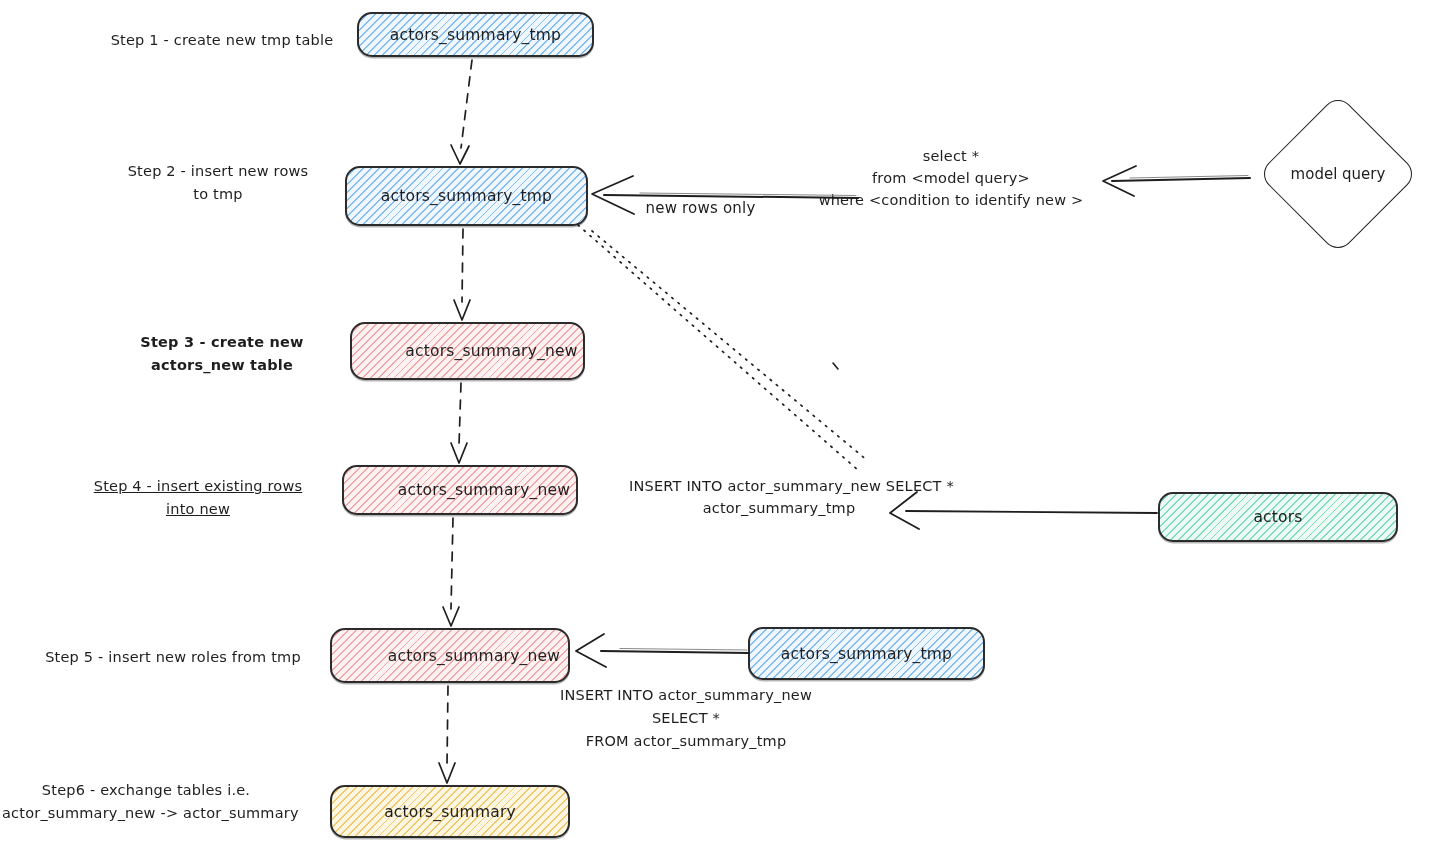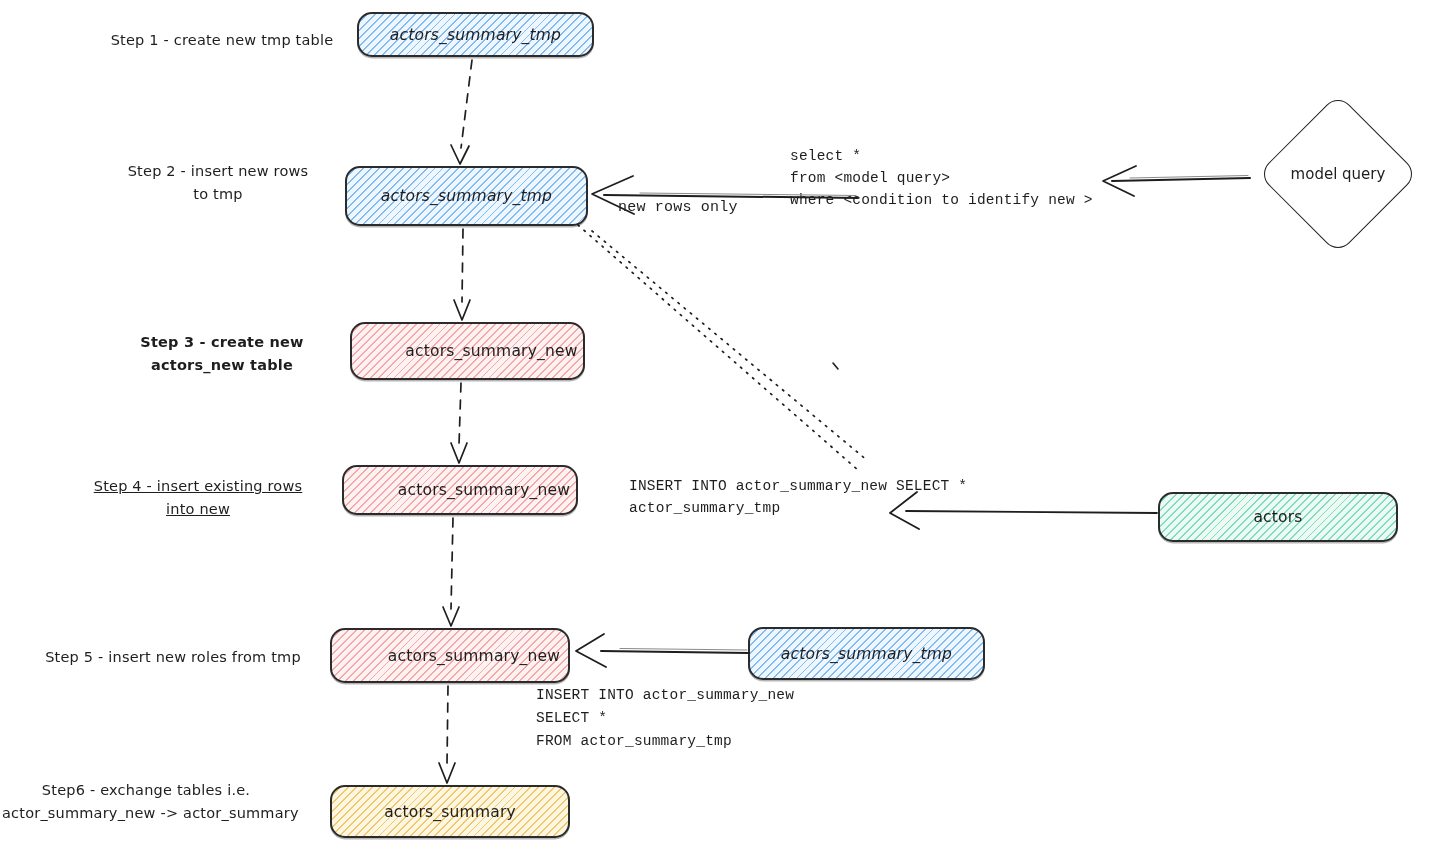--- a/index.html
+++ b/index.html
@@ -10,41 +10,39 @@
   .node{
     position:absolute;border:2px solid #2b2b2b;border-radius:15px;
     display:flex;align-items:center;justify-content:center;
     font-size:15.5px;letter-spacing:.2px;
     box-shadow:0 1.5px 0 rgba(43,43,43,.35);
     box-sizing:border-box;
   }
   .node span{white-space:nowrap;}
   .fill-blue{
     background:#eef6ff repeating-linear-gradient(135deg,rgba(96,168,235,.75) 0px,rgba(96,168,235,.75) 1.3px,rgba(255,255,255,0) 1.3px,rgba(255,255,255,0) 5.6px);
-    font-style:italic;
   }
   .fill-pink{
     background:#fdf1f1 repeating-linear-gradient(135deg,rgba(239,128,128,.65) 0px,rgba(239,128,128,.65) 1.3px,rgba(255,255,255,0) 1.3px,rgba(255,255,255,0) 5.6px);
     padding-left:48px;
   }
   .fill-teal{
     background:#ecfaf4 repeating-linear-gradient(135deg,rgba(56,198,158,.6) 0px,rgba(56,198,158,.6) 1.3px,rgba(255,255,255,0) 1.3px,rgba(255,255,255,0) 5.6px);
   }
   .fill-yellow{
     background:#fdf6e0 repeating-linear-gradient(135deg,rgba(235,180,62,.7) 0px,rgba(235,180,62,.7) 1.3px,rgba(255,255,255,0) 1.3px,rgba(255,255,255,0) 5.6px);
   }
   .steplabel{
     position:absolute;text-align:center;font-size:14.5px;line-height:23px;
     letter-spacing:.2px;
   }
   .steplabel span{display:block;white-space:nowrap;}
   .annot{
-    position:absolute;font-size:14.5px;line-height:22px;
+    position:absolute;text-align:center;font-size:14.5px;line-height:22px;
     letter-spacing:.2px;
-    font-family:Liberation Mono, monospace;
   }
   .annot span{display:block;white-space:nowrap;}
   .diamond{
     position:absolute;left:1281px;top:117px;width:114px;height:114px;
     border:1.8px solid #1e1e1e;border-radius:16px;transform:rotate(45deg);
     background:#ffffff;box-sizing:border-box;
   }
   .diamond .dlabel{
     position:absolute;inset:0;display:flex;align-items:center;justify-content:center;
     transform:rotate(-45deg);font-size:15px;white-space:nowrap;

